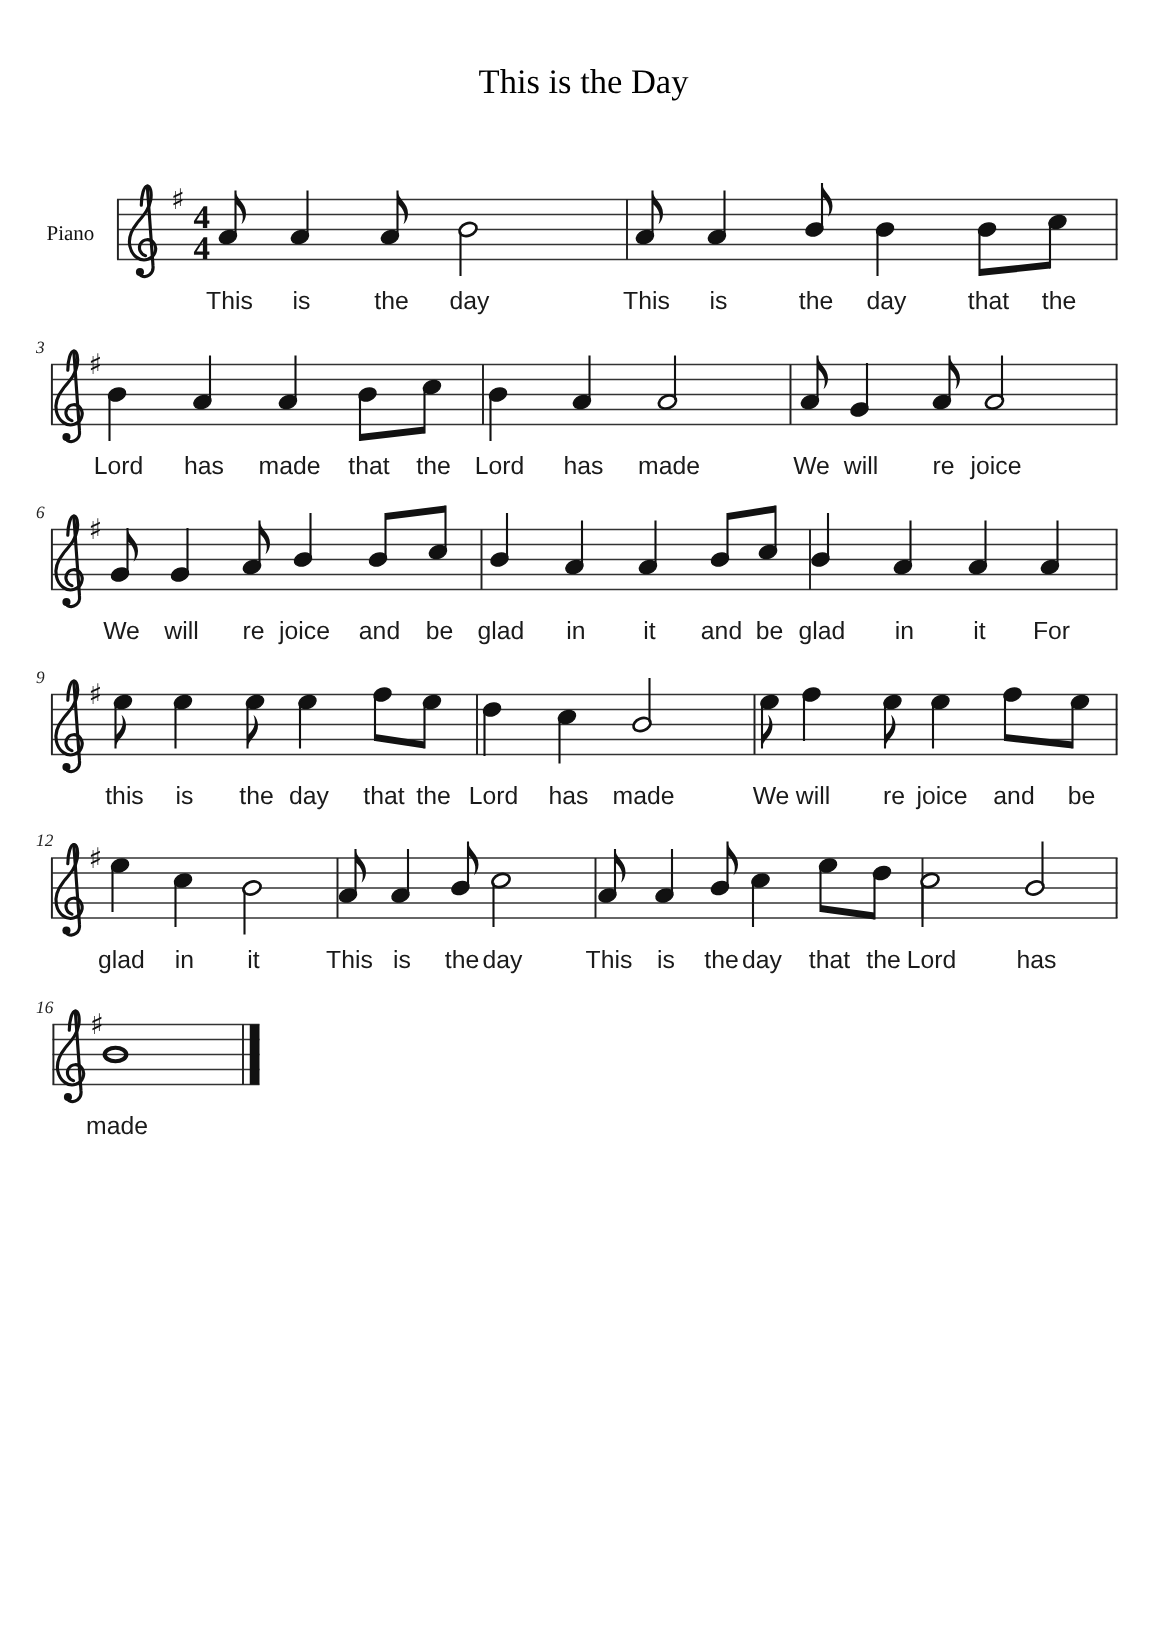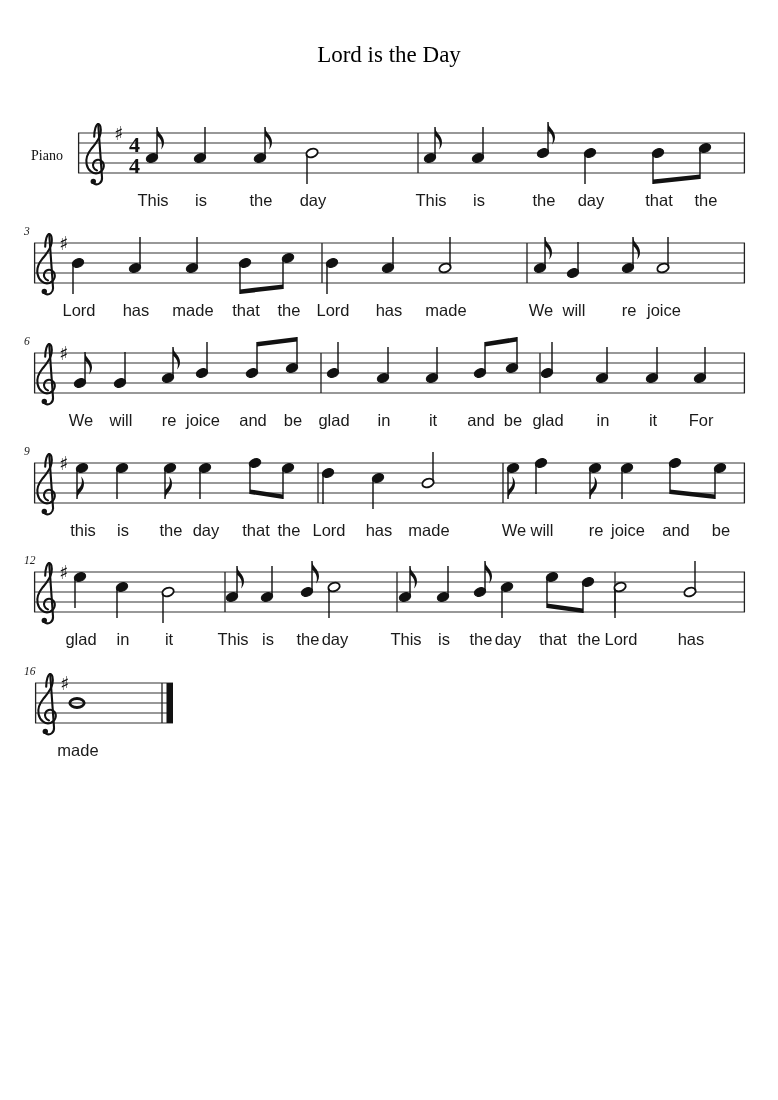--- a/index.html
+++ b/index.html
@@ -11,21 +11,21 @@
   .mnum{font-family:"Liberation Serif",serif;font-style:italic;font-size:11.5px;fill:#222;}
   .instr{font-family:"Liberation Serif",serif;font-size:14px;fill:#111;}
   .sharp{font-family:"DejaVu Sans",sans-serif;font-size:19px;fill:#111;}
   .tsig{font-family:"Liberation Serif",serif;font-size:22px;font-weight:bold;fill:#111;}
   .lyric{font-family:"Liberation Sans",sans-serif;font-size:16.5px;fill:#1a1a1a;text-anchor:middle;}
 </style>
 </head>
 <body>
 
 <div class="page">
-  <h1 class="title">Lord is the Day</h1>
+  <h1 class="title">This is the Day</h1>
   <svg id="score-svg" width="778" height="1100" viewBox="0 0 778 1100">
       <g>
         <line x1="78" y1="133" x2="745" y2="133" stroke="#333" stroke-width="1.1"></line>
         <line x1="78" y1="143" x2="745" y2="143" stroke="#333" stroke-width="1.1"></line>
         <line x1="78" y1="153" x2="745" y2="153" stroke="#333" stroke-width="1.1"></line>
         <line x1="78" y1="163" x2="745" y2="163" stroke="#333" stroke-width="1.1"></line>
         <line x1="78" y1="173" x2="745" y2="173" stroke="#333" stroke-width="1.1"></line>
         <line x1="78.6" y1="133" x2="78.6" y2="173" stroke="#222" stroke-width="1.3"></line>
         <line x1="418" y1="133" x2="418" y2="173" stroke="#222" stroke-width="1.3"></line>
         <line x1="744.4" y1="133" x2="744.4" y2="173" stroke="#222" stroke-width="1.3"></line>

